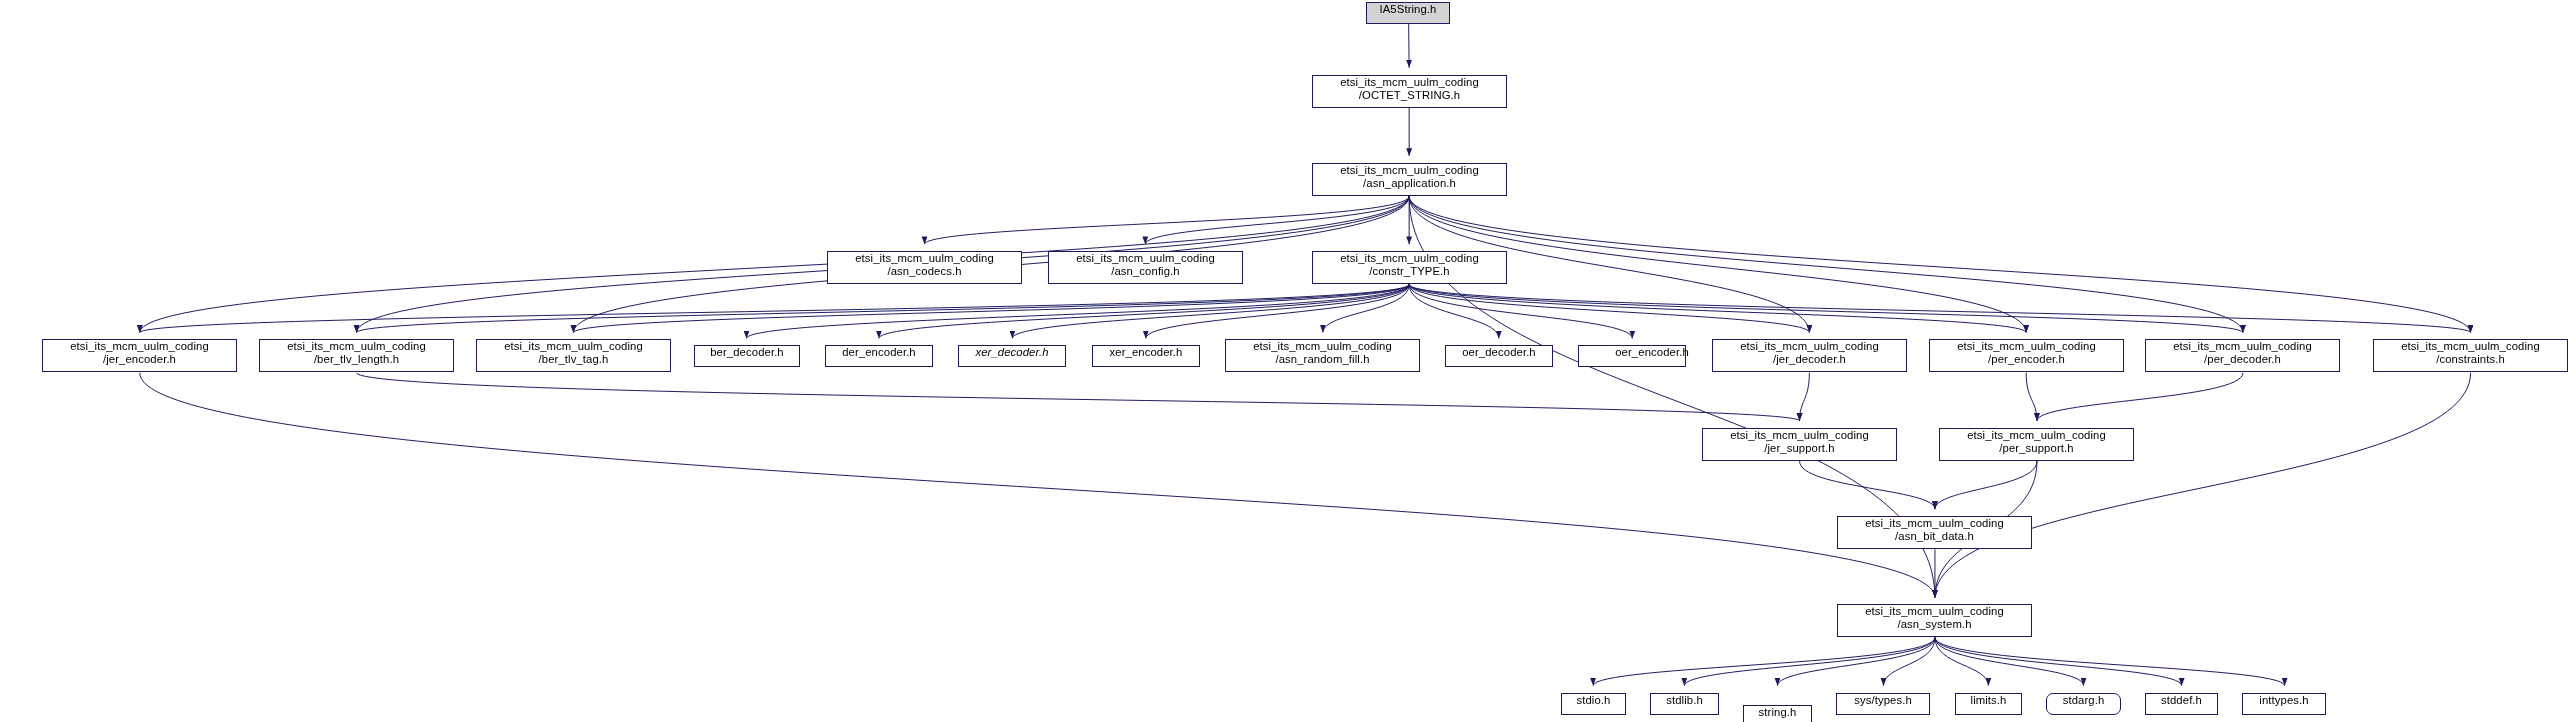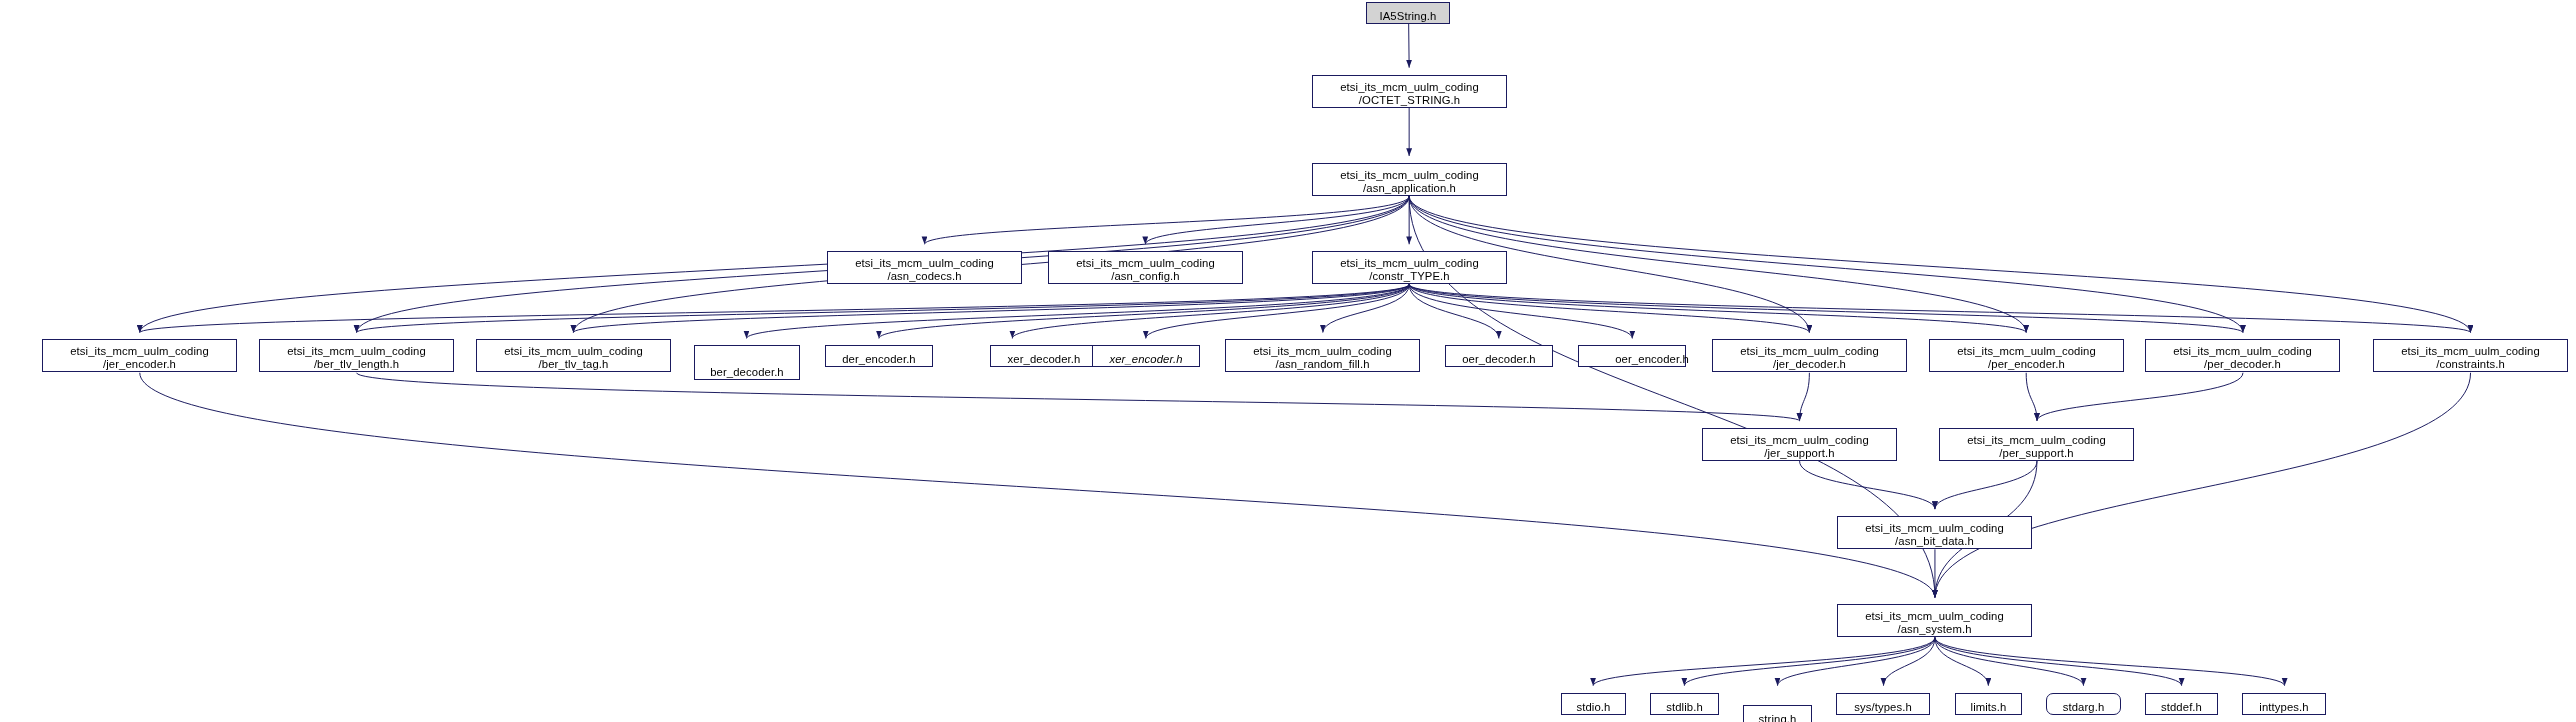--- a/index.html
+++ b/index.html
@@ -30,21 +30,21 @@
     box-sizing: border-box;
     border: 1px solid #1a1a5e;
     background: #ffffff;
     color: #000000;
     font-size: 11.3px;
     line-height: 12.8px;
     text-align: center;
     display: flex;
     flex-direction: column;
     align-items: center;
-    justify-content: flex-end;
+    justify-content: flex-start;
     white-space: pre;
     letter-spacing: 0.1px;
   }
   .node.root {
     background: #d3d3d3;
   }
   .node .ln {
     display: block;
   }
 </style>
@@ -109,24 +109,24 @@
   <div id="node-layer">
       <div class="node root" style="left: 1366px; top: 2px; width: 84px; height: 21.6px;"><span class="ln">IA5String.h</span></div>
       <div class="node" style="left: 1312px; top: 75px; width: 195px; height: 33px;"><span class="ln">etsi_its_mcm_uulm_coding</span><span class="ln">/OCTET_STRING.h</span></div>
       <div class="node" style="left: 1312px; top: 163px; width: 195px; height: 33px;"><span class="ln">etsi_its_mcm_uulm_coding</span><span class="ln">/asn_application.h</span></div>
       <div class="node" style="left: 827px; top: 251px; width: 195px; height: 33px;"><span class="ln">etsi_its_mcm_uulm_coding</span><span class="ln">/asn_codecs.h</span></div>
       <div class="node" style="left: 1048px; top: 251px; width: 195px; height: 33px;"><span class="ln">etsi_its_mcm_uulm_coding</span><span class="ln">/asn_config.h</span></div>
       <div class="node" style="left: 1312px; top: 251px; width: 195px; height: 33px;"><span class="ln">etsi_its_mcm_uulm_coding</span><span class="ln">/constr_TYPE.h</span></div>
       <div class="node" style="left: 42px; top: 339px; width: 195px; height: 33px;"><span class="ln">etsi_its_mcm_uulm_coding</span><span class="ln">/jer_encoder.h</span></div>
       <div class="node" style="left: 259px; top: 339px; width: 195px; height: 33px;"><span class="ln">etsi_its_mcm_uulm_coding</span><span class="ln">/ber_tlv_length.h</span></div>
       <div class="node" style="left: 476px; top: 339px; width: 195px; height: 33px;"><span class="ln">etsi_its_mcm_uulm_coding</span><span class="ln">/ber_tlv_tag.h</span></div>
-      <div class="node" style="left: 694px; top: 345px; width: 106px; height: 35px;"><span class="ln">ber_decoder.h</span></div>
+      <div class="node" style="left: 694px; top: 345px; width: 106px; height: 22px;"><span class="ln">ber_decoder.h</span></div>
       <div class="node" style="left: 825px; top: 345px; width: 108px; height: 21.6px;"><span class="ln">der_encoder.h</span></div>
-      <div class="node" style="left: 990px; top: 345px; width: 108px; height: 21.6px;"><span class="ln">xer_decoder.h</span></div>
-      <div class="node" style="left: 1092px; top: 345px; width: 108px; height: 21.6px; font-style: italic;"><span class="ln">xer_encoder.h</span></div>
+      <div class="node" style="left: 958px; top: 345px; width: 108px; height: 21.6px; font-style: italic;"><span class="ln">xer_decoder.h</span></div>
+      <div class="node" style="left: 1092px; top: 345px; width: 108px; height: 21.6px;"><span class="ln">xer_encoder.h</span></div>
       <div class="node" style="left: 1225px; top: 339px; width: 195px; height: 33px;"><span class="ln">etsi_its_mcm_uulm_coding</span><span class="ln">/asn_random_fill.h</span></div>
       <div class="node" style="left: 1445px; top: 345px; width: 108px; height: 21.6px;"><span class="ln">oer_decoder.h</span></div>
       <div class="node" style="left: 1578px; top: 345px; width: 108px; height: 21.6px; padding-left: 40px;"><span class="ln">oer_encoder.h</span></div>
       <div class="node" style="left: 1712px; top: 339px; width: 195px; height: 33px;"><span class="ln">etsi_its_mcm_uulm_coding</span><span class="ln">/jer_decoder.h</span></div>
       <div class="node" style="left: 1929px; top: 339px; width: 195px; height: 33px;"><span class="ln">etsi_its_mcm_uulm_coding</span><span class="ln">/per_encoder.h</span></div>
       <div class="node" style="left: 2145px; top: 339px; width: 195px; height: 33px;"><span class="ln">etsi_its_mcm_uulm_coding</span><span class="ln">/per_decoder.h</span></div>
       <div class="node" style="left: 2373px; top: 339px; width: 195px; height: 33px;"><span class="ln">etsi_its_mcm_uulm_coding</span><span class="ln">/constraints.h</span></div>
       <div class="node" style="left: 1702px; top: 428px; width: 195px; height: 33px;"><span class="ln">etsi_its_mcm_uulm_coding</span><span class="ln">/jer_support.h</span></div>
       <div class="node" style="left: 1939px; top: 428px; width: 195px; height: 33px;"><span class="ln">etsi_its_mcm_uulm_coding</span><span class="ln">/per_support.h</span></div>
       <div class="node" style="left: 1837px; top: 516px; width: 195px; height: 33px;"><span class="ln">etsi_its_mcm_uulm_coding</span><span class="ln">/asn_bit_data.h</span></div>

